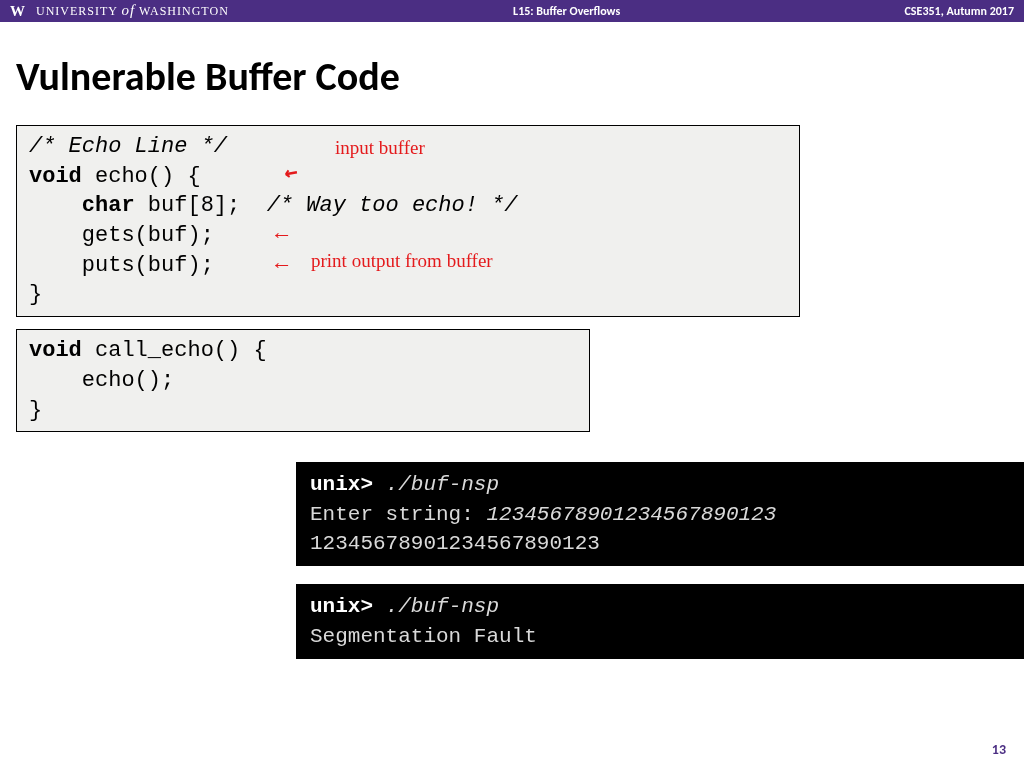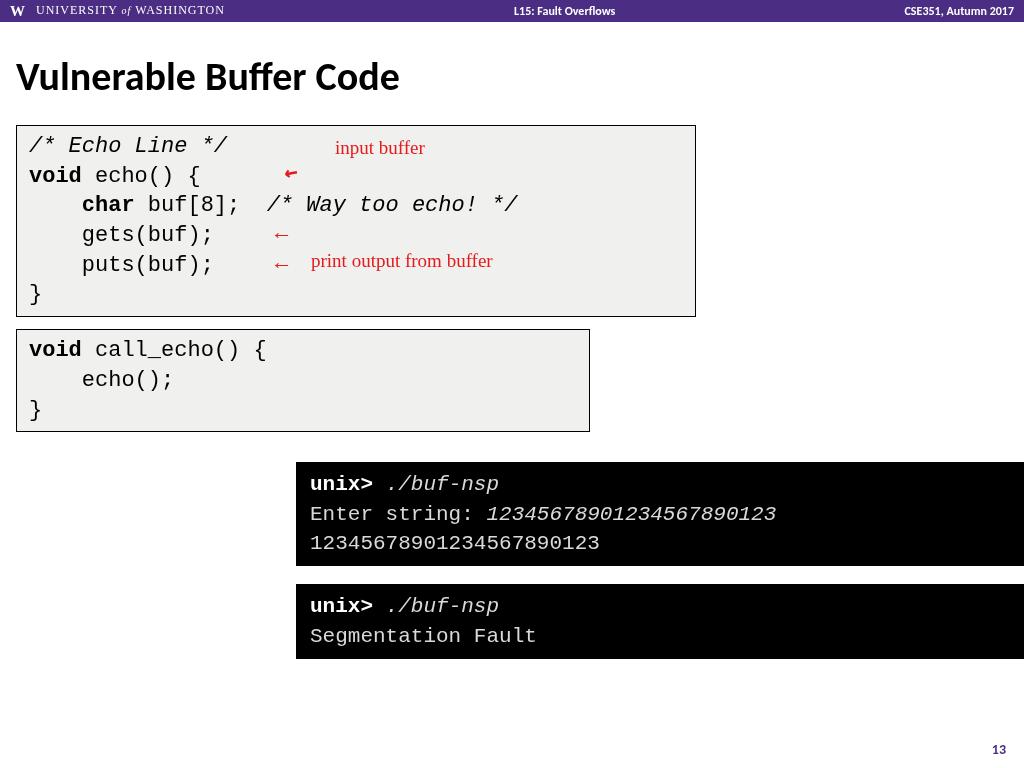--- a/index.html
+++ b/index.html
@@ -1,26 +1,26 @@
 <!DOCTYPE html>
 <html><head>
 <meta charset="utf-8">
 <style>
   * { margin:0; padding:0; box-sizing:border-box; }
   body { width:1024px; height:768px; background:#fff; font-family:Calibri,Arial,sans-serif; position:relative; overflow:hidden; }
   .header { background:#4b2e83; height:22px; display:flex; align-items:center; color:#fff; font-size:12px; padding:0 10px; }
   .header .uw { font-family:"Times New Roman",serif; letter-spacing:1px; font-size:12px; }
   .header .uw .w { font-size:15px; font-weight:bold; vertical-align:middle; margin-right:6px; }
-  .header .uw .of { font-style:italic; font-size:10px; }
+  .header .uw .of { font-style:italic; font-size:15px; }
   .header .center { flex:1; text-align:center; font-weight:bold; }
   .header .right { font-weight:bold; }
   .content { padding:30px 40px 0 16px; }
   .title { font-size:40px; font-weight:900; color:#000; margin-bottom:24px; font-family:Calibri,Arial,sans-serif; }
   .codebox { border:1px solid #000; background:#f0f0ee; font-family:"Courier New",monospace; font-size:22px; line-height:1.35; padding:6px 12px; position:relative; }
-  .code1 { width:680px; margin-bottom:12px; }
+  .code1 { width:784px; margin-bottom:12px; }
   .code2 { width:574px; margin-bottom:30px; }
   .kw { font-weight:bold; }
   .comment { font-style:italic; }
   .termwrap { margin-left:280px; width:791px;border-radius:25px; }
   .term { background:#000; color:#d9d9d9; font-family:"Courier New",monospace; font-size:21px; line-height:1.4; padding:8px 14px; margin-bottom:18px; }
   .term .prompt { color:#fff; font-weight:bold; }
   .term .cmd { font-style:italic; color:#d9d9d9; }
   .term .inp { font-style:italic; color:#d9d9d9; }
   .term .red4 { color:#e41a1c; font-weight:bold; font-style:italic; }
   .pagenum { position:absolute; bottom:10px; right:18px; color:#4b2e83; font-weight:bold; font-size:14px; }
@@ -30,21 +30,21 @@
 </head>
 <body>
 
 <div class="header">
   <span class="uw">
     <span class="w">W</span>
     <span>UNIVERSITY</span>
     <span class="of">of</span>
     <span>WASHINGTON</span>
   </span>
-  <span class="center">L15:  Fault Overflows</span>
+  <span class="center">L15:  Buffer Overflows</span>
   <span class="right">CSE351, Autumn 2017</span>
 </div>
 
 <div class="content">
   <div class="title">Vulnerable Buffer Code</div>
 
   <div class="codebox code1">
     <div><span class="comment">/* Echo Line */</span></div>
     <div><span class="kw">void</span><span> echo() {</span></div>
     <div><span style="white-space:pre">    </span><span class="kw">char</span><span style="white-space:pre"> buf[8];  </span><span class="comment">/* Way too echo! */</span></div>

